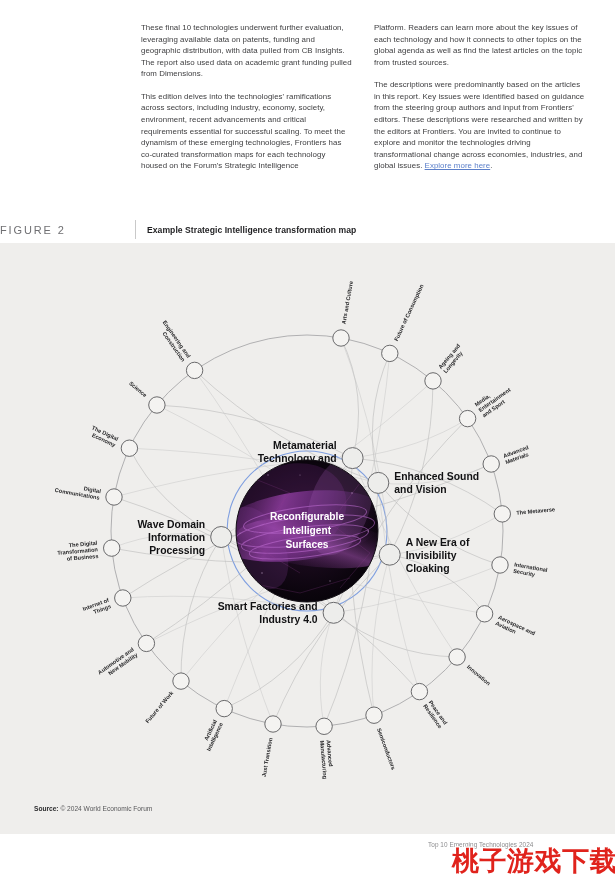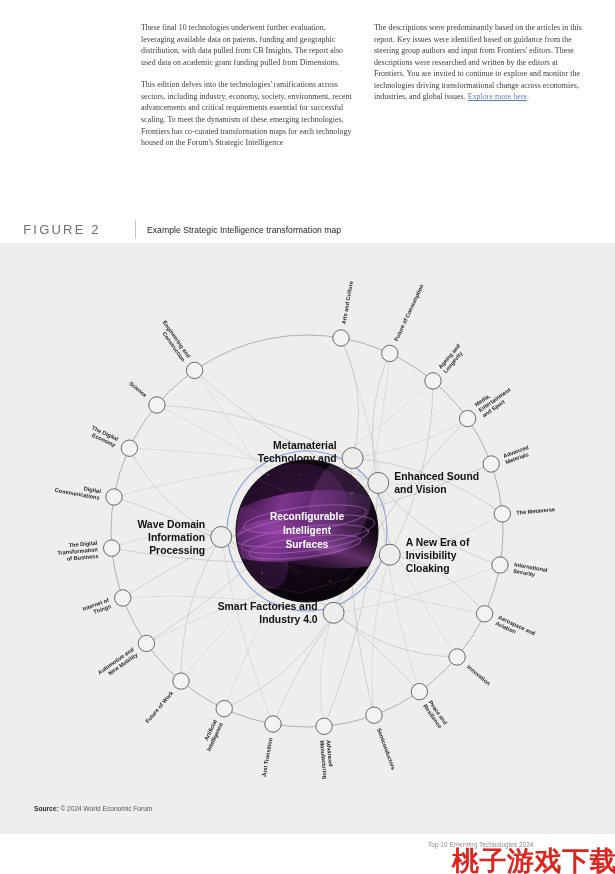--- a/index.html
+++ b/index.html
@@ -16,21 +16,21 @@
   }
 
   
   .text-area {
     position: absolute;
     left: 141px; top: 22px;
     width: 444px; height: 180px;
     display: flex;
     gap: 22px;
   }
-  .col { width: 211px; font-family: Liberation Serif, serif; }
+  .col { width: 211px; }
   .col p {
     font-size: 7.9px;
     line-height: 11.55px;
     color: #3d3d3f;
     letter-spacing: .005em;
     margin-bottom: 11.2px;
   }
   .col p:last-child { margin-bottom: 12px; }
   .inline-link {
     color: #5b7fc9;
@@ -40,34 +40,34 @@
   
   .fig-caption {
     position: absolute;
     left: 0; top: 216px;
     width: 615px; height: 27px;
     display: flex;
     align-items: center;
   }
   .fig-label {
     width: 135px;
-    text-align: center;
+    text-align: left;
     padding-right: 11px;
-    font-size: 13px;
+    font-size: 11px;
     letter-spacing: .17em;
     color: #6f6f72;
   }
   .fig-rule {
     width: 1px; height: 19px;
     background: #c9c9c9;
   }
   .fig-title {
     padding-left: 11px;
     font-size: 8.6px;
-    font-weight: normal;
+    font-weight: bold;
     color: #1f1f21;
     letter-spacing: .005em;
   }
 
   
   .fig-panel {
     position: absolute;
     left: 0; top: 243px;
     width: 615px; height: 591px;
     background: #efeeec;
@@ -148,20 +148,21 @@
 <body>
 
 <div id="page">
 
   <div class="text-area">
     <div class="col">
       <p>These final 10 technologies underwent further evaluation, leveraging available data on patents, funding and geographic distribution, with data pulled from CB Insights. The report also used data on academic grant funding pulled from Dimensions.</p>
       <p>This edition delves into the technologies' ramifications across sectors, including industry, economy, society, environment, recent advancements and critical requirements essential for successful scaling. To meet the dynamism of these emerging technologies, Frontiers has co-curated transformation maps for each technology housed on the Forum's Strategic Intelligence</p>
     </div>
     <div class="col">
+      <p>Platform. Readers can learn more about the key issues of each technology and how it connects to other topics on the global agenda as well as find the latest articles on the topic from trusted sources.</p>
       <p><span>The descriptions were predominantly based on the articles in this report. Key issues were identified based on guidance from the steering group authors and input from Frontiers' editors. These descriptions were researched and written by the editors at Frontiers. You are invited to continue to explore and monitor the technologies driving transformational change across economies, industries, and global issues. </span><a class="inline-link" href="#">Explore more here</a><span>.</span></p>
     </div>
   </div>
 
   <div class="fig-caption">
     <div class="fig-label">FIGURE 2</div>
     <div class="fig-rule"></div>
     <div class="fig-title">Example Strategic Intelligence transformation map</div>
   </div>
 

